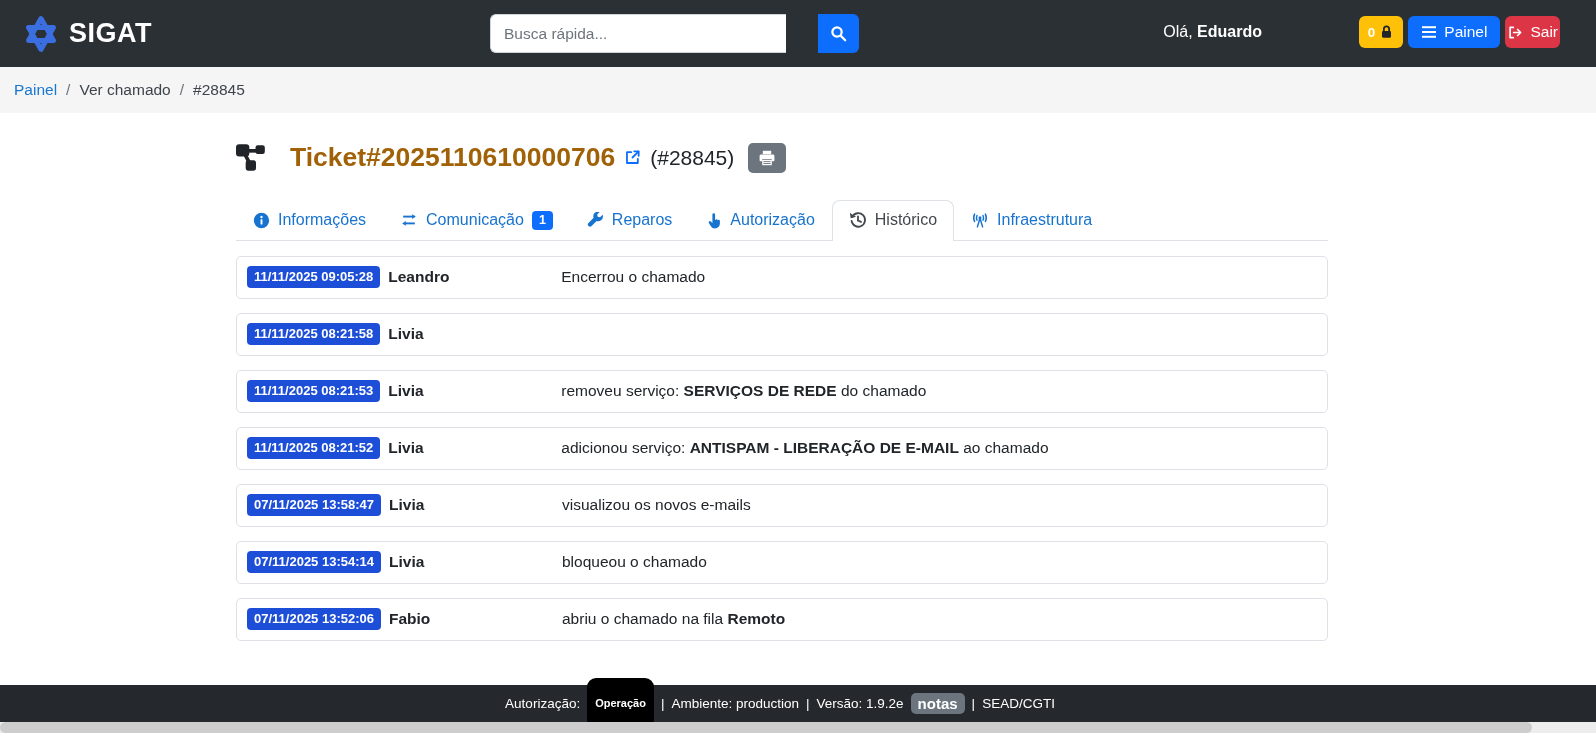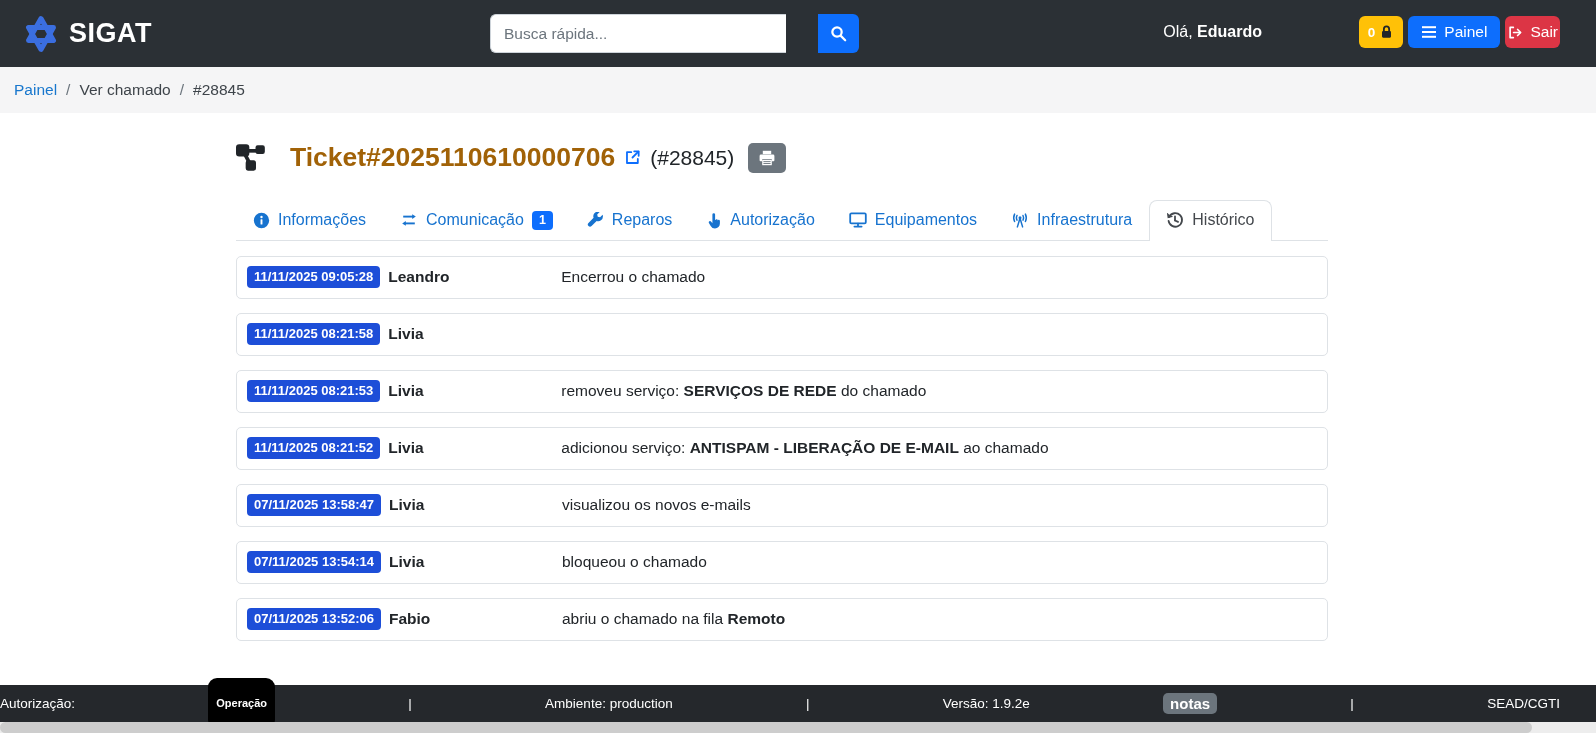--- a/index.html
+++ b/index.html
@@ -101,21 +101,21 @@
     background: #1d4ed8; color: #ffffff; font-weight: bold; font-size: 13px;
     padding: 4px 7px; border-radius: 4px; white-space: nowrap; line-height: 1.15;
   }
   .row-user { font-weight: bold; font-size: 15.5px; margin-left: 8px; flex: 0 0 173px; }
   .row-action { font-size: 15.5px; color: #212529; white-space: nowrap; }
   .row-action b { font-weight: bold; }
 
   
   .footer {
     flex: 0 0 auto; height: 37px; background: #25282c; color: #ffffff;
-    display: flex; align-items: center; justify-content: space-between;
+    display: flex; align-items: center; justify-content: center;
     padding-right: 36px; font-size: 13.5px; gap: 7px;
   }
   .footer .pill-blue {
     background: #000000; color: #fff; font-size: 11px; font-weight: bold;
     border-radius: 9px; padding: 20px 8px; line-height: 1;
   }
   .footer .pill-gray {
     background: #6c757d; color: #fff; font-size: 15px; font-weight: bold;
     border-radius: 5px; padding: 3px 7px; line-height: 1;
   }
@@ -268,54 +268,44 @@
       <span>Reparos</span>
     </div>
     <div class="tab">
       <span>
         <svg width="16" height="17" viewBox="0 0 16 16" fill="#1773cf">
           <path d="M6.4 2.1 a1.35 1.35 0 0 1 2.7 0 V7.6 h0.4 a1.15 1.15 0 0 1 2.25 0.3 a1.15 1.15 0 0 1 2.15 0.6 V11 a4.9 4.9 0 0 1 -4.9 4.9 a4.95 4.95 0 0 1 -4.3 -2.5 L2.9 10.4 a1.25 1.25 0 0 1 2.1 -1.35 l1.4 1.6 z"></path>
         </svg>
       </span>
       <span>Autorização</span>
     </div>
-    <div class="tab">
-      <span>
-        <svg width="18" height="16" viewBox="0 0 18 16" fill="none" stroke="#1773cf" stroke-width="1.8" stroke-linecap="round">
-          <rect x="1.2" y="1.4" width="15.6" height="10" rx="1.2"></rect>
-          <line x1="9" y1="11.6" x2="9" y2="14.2"></line>
-          <line x1="5.4" y1="14.6" x2="12.6" y2="14.6"></line>
-        </svg>
-      </span>
-      <span>Equipamentos</span>
+    <div class="tab active">
+      <span>
+        <svg width="18" height="18" viewBox="0 0 16 16" fill="none" stroke="#44484d" stroke-width="1.6" stroke-linecap="round">
+          <path d="M2.9 5.2 a6 6 0 1 1 -0.6 3.6"></path>
+          <path d="M1.4 2.2 L1.9 5.8 L5.4 4.8" fill="#44484d" stroke-width="1"></path>
+          <line x1="8" y1="4.8" x2="8" y2="8.4"></line>
+          <line x1="8" y1="8.4" x2="10.7" y2="9.7"></line>
+        </svg>
+      </span>
+      <span>Histórico</span>
     </div>
     <div class="tab">
       <span>
         <svg width="18" height="17" viewBox="0 0 18 16" fill="none" stroke="#1773cf" stroke-width="1.5" stroke-linecap="round">
           <path d="M3.6 1.6 a8.6 8.6 0 0 0 0 7.4"></path>
           <path d="M6 3 a5 5 0 0 0 0 4.6"></path>
           <path d="M14.4 1.6 a8.6 8.6 0 0 1 0 7.4"></path>
           <path d="M12 3 a5 5 0 0 1 0 4.6"></path>
           <circle cx="9" cy="5.3" r="1.5" fill="#1773cf" stroke="none"></circle>
           <line x1="8.6" y1="7" x2="6.4" y2="14.4"></line>
           <line x1="9.4" y1="7" x2="11.6" y2="14.4"></line>
         </svg>
       </span>
       <span>Infraestrutura</span>
-    </div>
-    <div class="tab active">
-      <span>
-        <svg width="18" height="18" viewBox="0 0 16 16" fill="none" stroke="#44484d" stroke-width="1.6" stroke-linecap="round">
-          <path d="M2.9 5.2 a6 6 0 1 1 -0.6 3.6"></path>
-          <path d="M1.4 2.2 L1.9 5.8 L5.4 4.8" fill="#44484d" stroke-width="1"></path>
-          <line x1="8" y1="4.8" x2="8" y2="8.4"></line>
-          <line x1="8" y1="8.4" x2="10.7" y2="9.7"></line>
-        </svg>
-      </span>
-      <span>Histórico</span>
     </div>
   </div>
 
   <div class="history-list">
     <div class="history-row">
       <span class="ts-badge">11/11/2025 09:05:28</span>
       <span class="row-user">Leandro</span>
       <span class="row-action"><span>Encerrou o chamado</span><b></b><span></span></span>
     </div>
 

